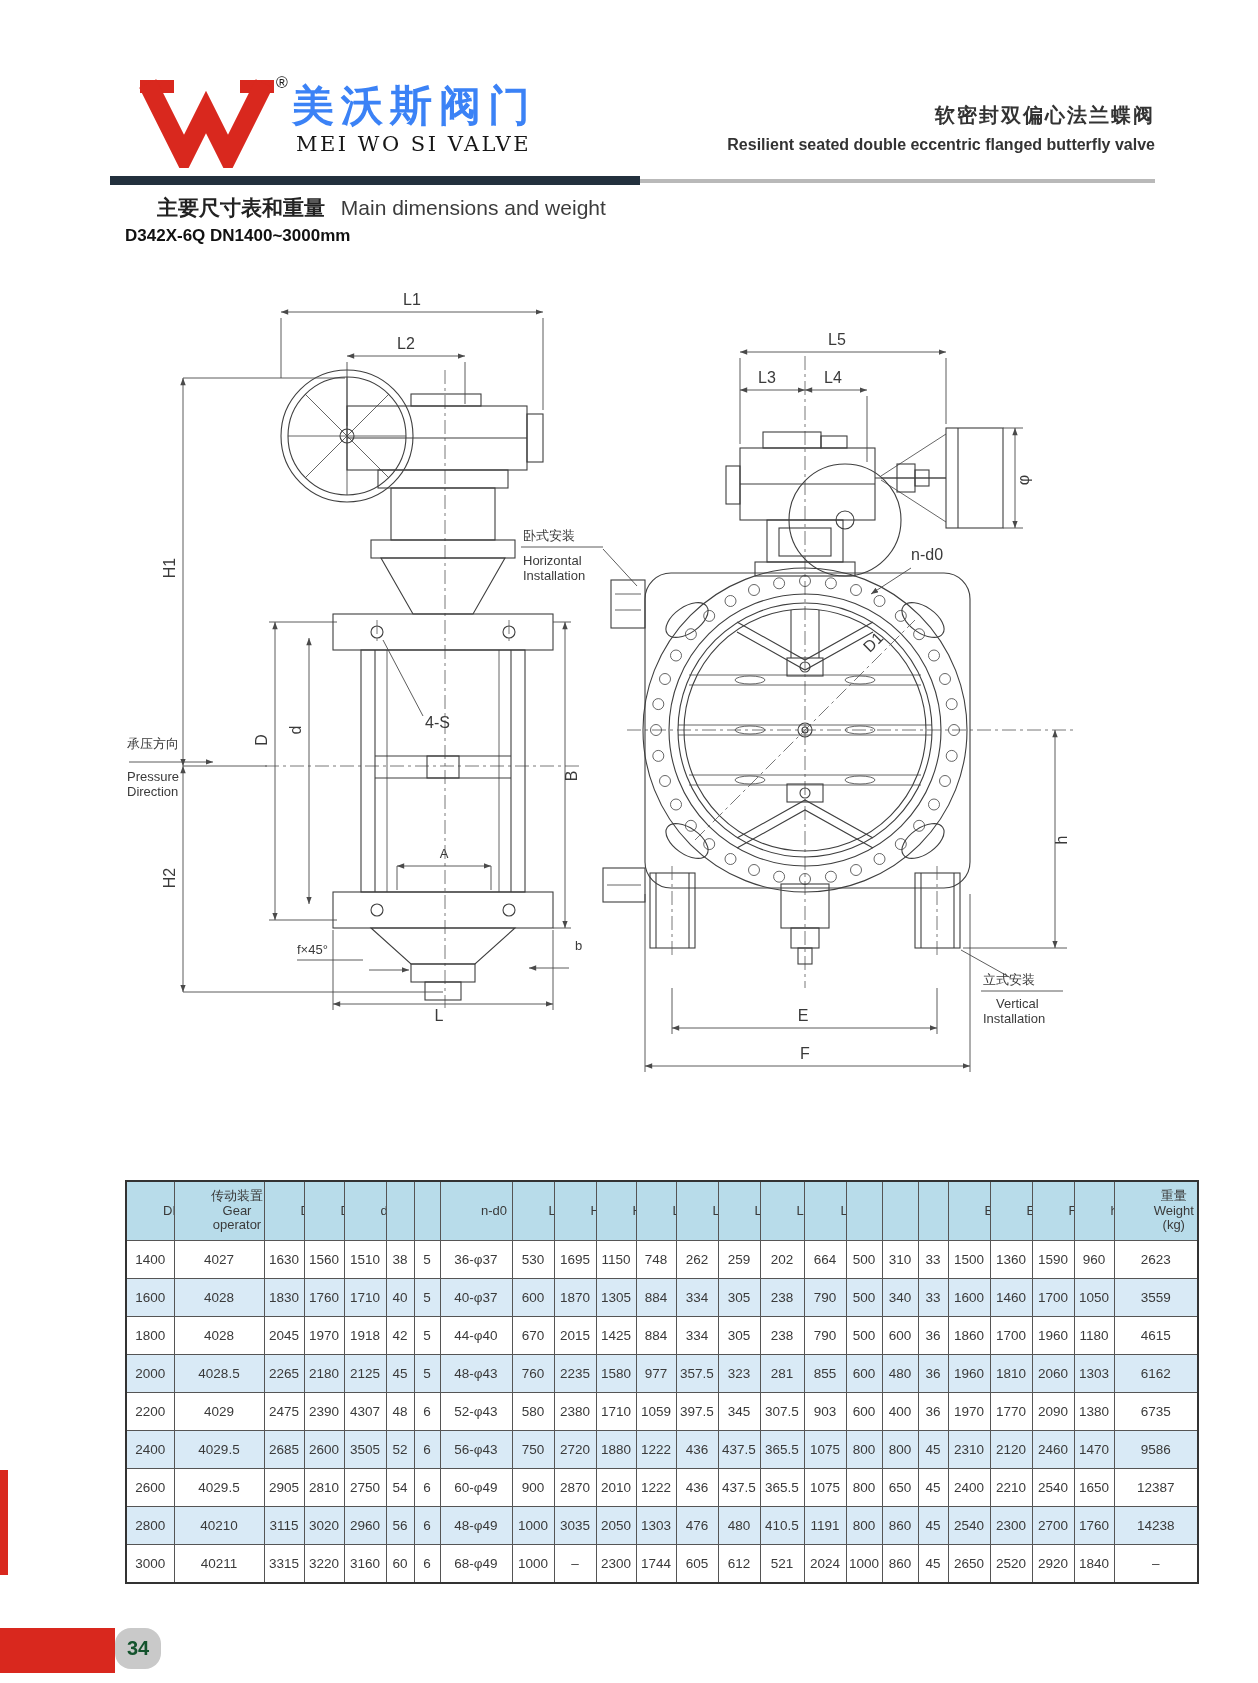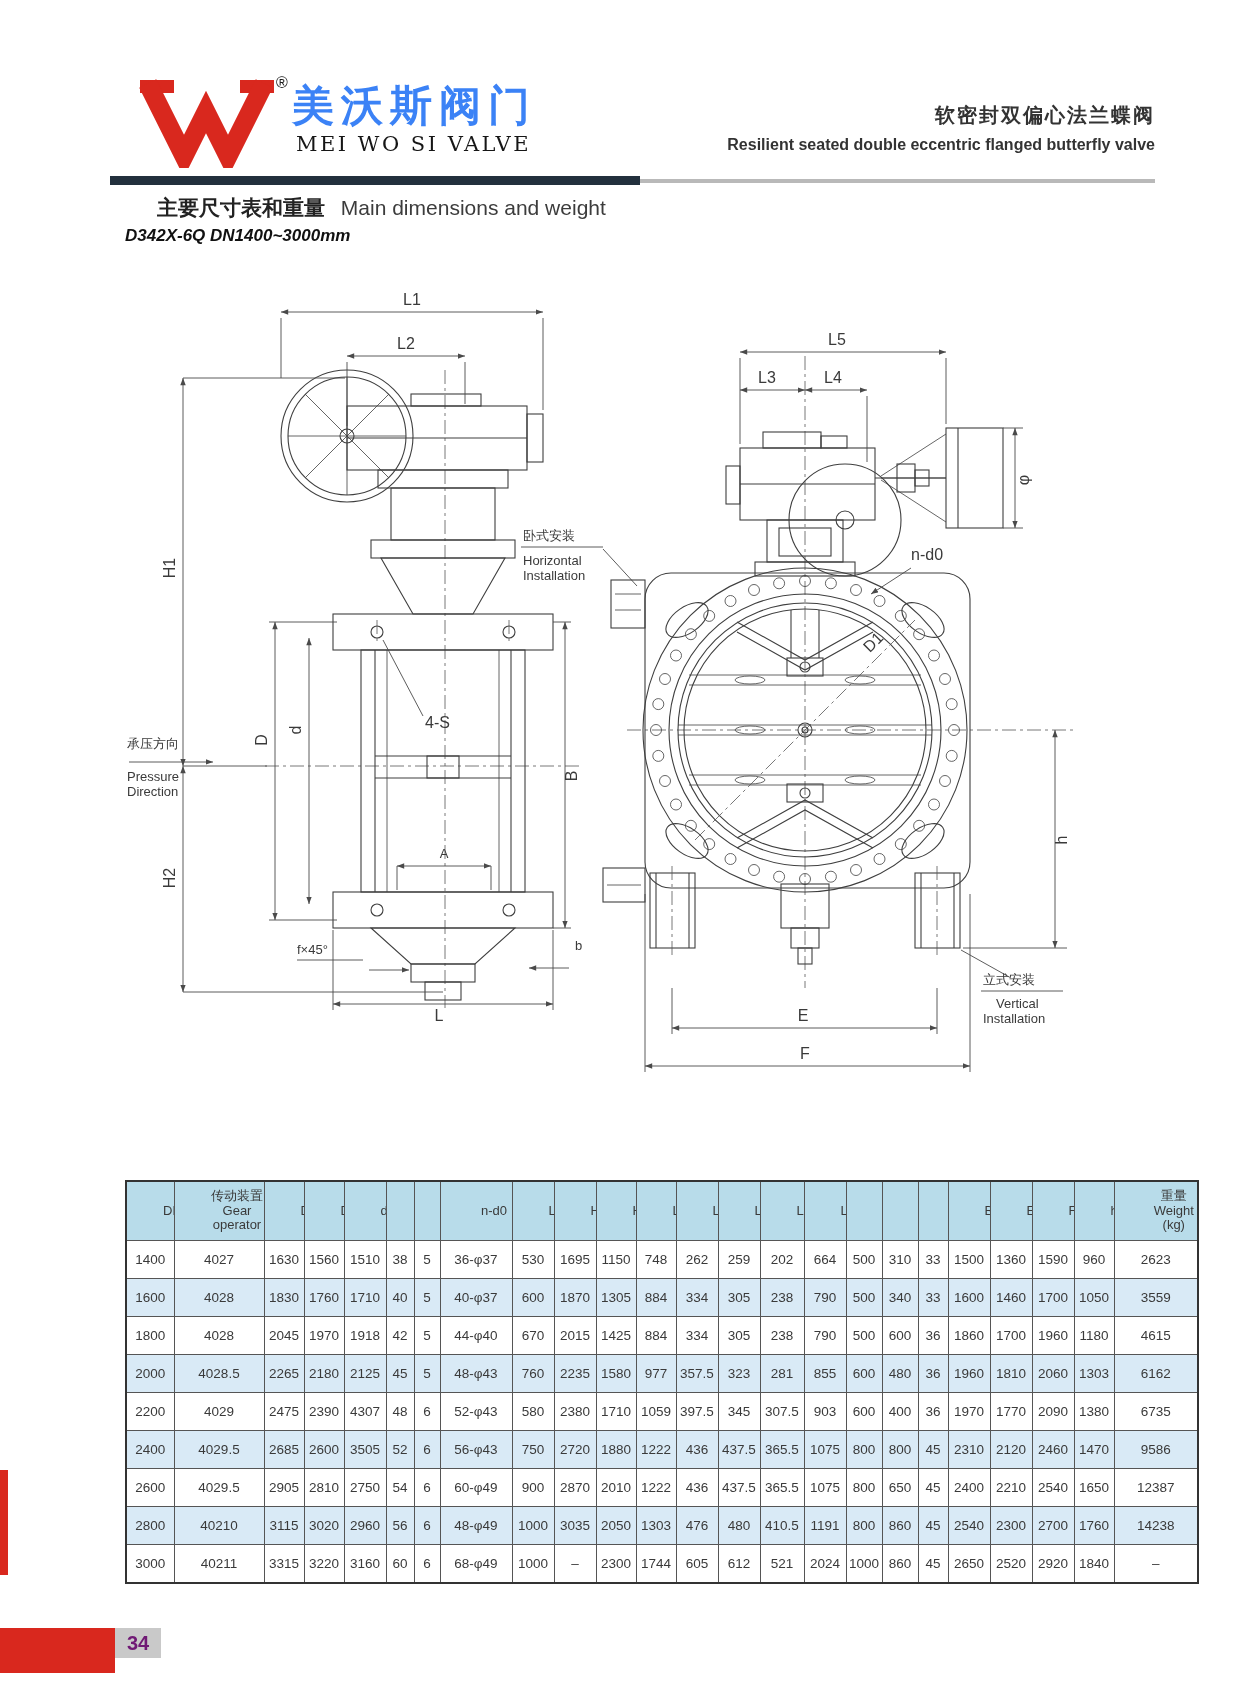--- a/index.html
+++ b/index.html
@@ -14,21 +14,21 @@
             letter-spacing:2.5px;color:#161616;text-align:center;}
   #product-cn{right:103px;top:102px;font-size:20px;font-weight:bold;color:#333;letter-spacing:2px;}
   #product-en{right:103px;top:136px;font-size:16px;font-weight:bold;color:#333;}
   #rule-navy{left:110px;top:176px;width:530px;height:9px;background:#22303d;}
   #rule-gray{left:640px;top:179px;width:515px;height:4px;background:#b9b9b9;}
 
   
   #sec-title{left:125px;top:194px;font-size:21px;margin-left:32px;}
   #sec-title .cn{font-weight:bold;color:#222;}
   #sec-title .en{color:#3c3c3c;margin-left:10px;}
-  #model{left:125px;top:226px;font-size:17px;font-weight:bold;font-style:italic;color:#111;}
+  #model{left:125px;top:226px;font-size:17px;font-weight:bold;color:#111;}
 
   
   svg.draw{stroke:#3f3f3f;fill:none;stroke-width:1.1;}
   svg.draw text{stroke:none;fill:#3a3a3a;font-family:"Liberation Sans",sans-serif;font-size:16px;}
   svg.draw text.sm{font-size:13px;}
   .dim{stroke:#4a4a4a;stroke-width:0.9;}
   .cl{stroke:#555;stroke-width:0.8;stroke-dasharray:14 4 3 4;}
   .thin{stroke-width:0.8;}
 
   
@@ -37,23 +37,23 @@
   th,td{border:1px solid #555;text-align:center;vertical-align:middle;
         font-size:13px;color:#3a3a3a;overflow:hidden;padding:0;}
   thead th{height:58px;background:#b8dcea;font-weight:normal;line-height:1.15;padding-left:36px;}
   tbody td{height:37px;font-size:13.5px;}
   tbody tr.alt td{background:#d9eaf6;}
   table{border:2px solid #333;}
 
   
   #left-red-stripe{left:0;top:1470px;width:8px;height:105px;background:#d9281e;}
   #footer-red{left:0;top:1628px;width:115px;height:45px;background:#d9281e;}
-  #footer-page{left:115px;top:1628px;width:46px;height:30px;background:#c9c9c9;
+  #footer-page{left:115px;top:1628px;width:46px;height:41px;background:#c9c9c9;
                display:flex;align-items:center;justify-content:center;
-               font-size:20px;font-weight:bold;color:#701a75;}
+               font-size:20px;font-weight:bold;color:#14532d;border-radius:16px;}
 </style>
 </head>
 <body>
 
 <div id="page">
 
   <svg class="abs" style="left:136px;top:70px;" width="158" height="98" viewBox="0 0 158 98">
     <rect x="4" y="10" width="34" height="13" fill="#d9281e" stroke="none"></rect>
     <rect x="104" y="10" width="34" height="13" fill="#d9281e" stroke="none"></rect>
     <polyline points="16,22 48,86 70,42 92,86 124,22" fill="none" stroke="#d9281e" stroke-width="19" stroke-linecap="square" stroke-linejoin="miter"></polyline>

